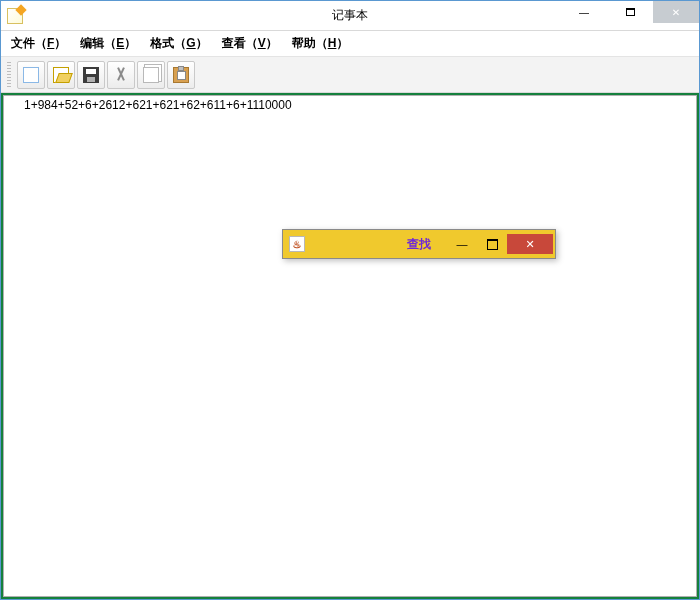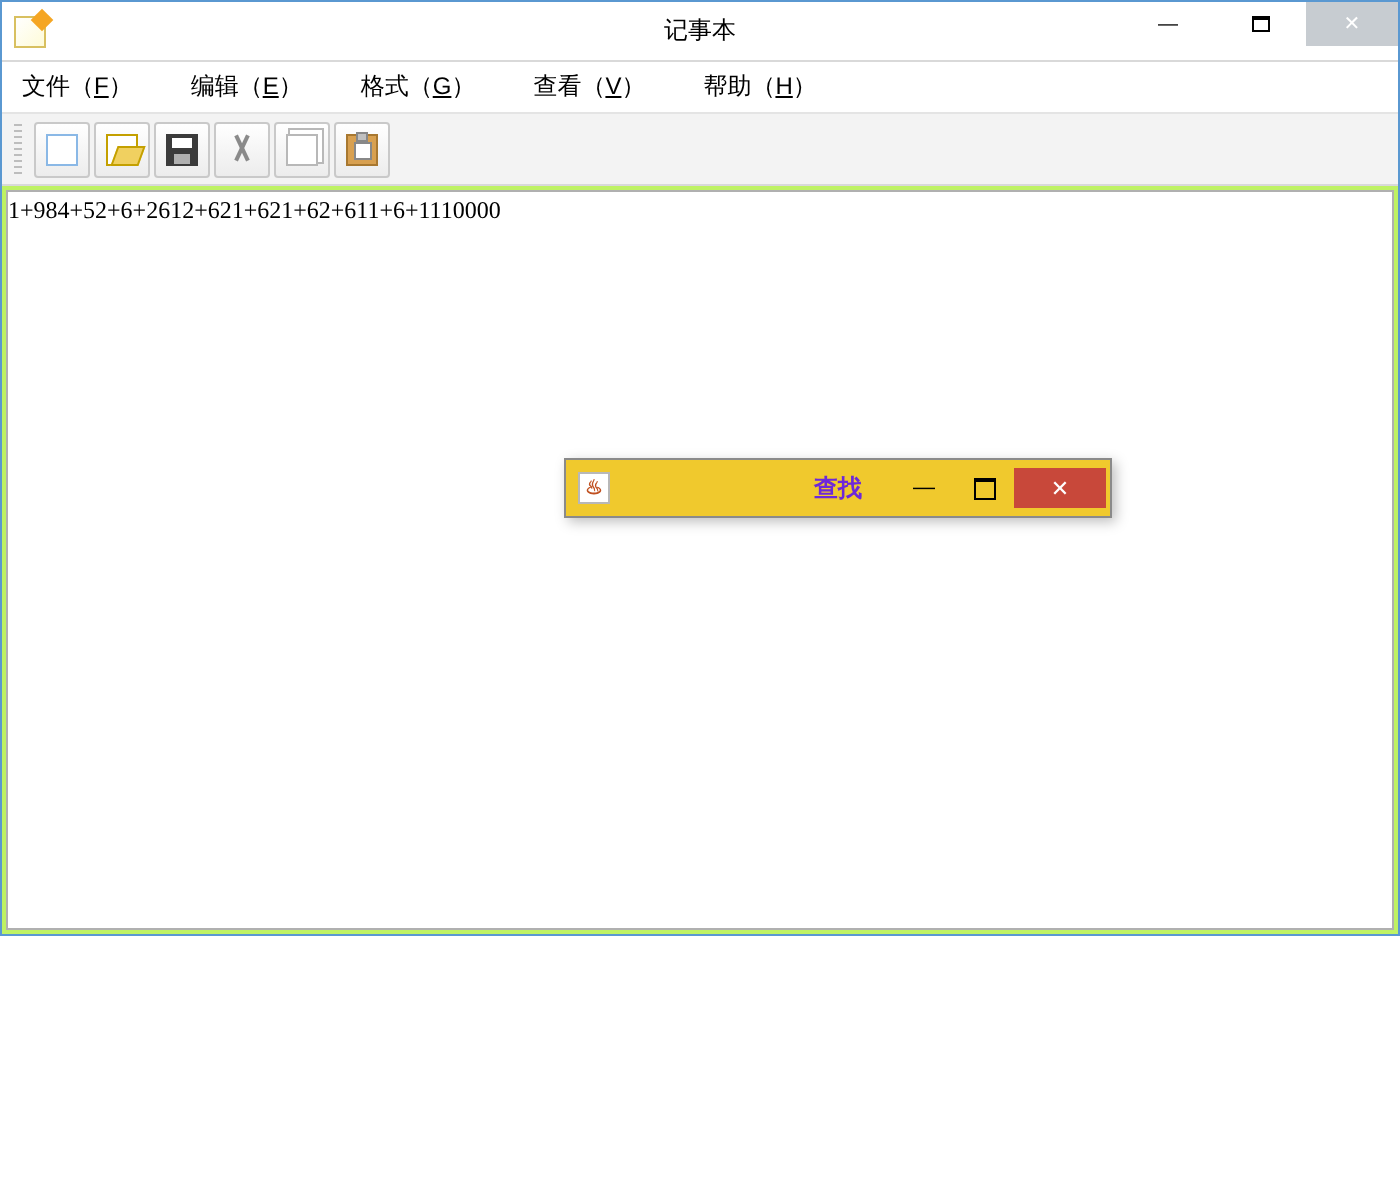--- a/index.html
+++ b/index.html
@@ -8,23 +8,23 @@
     font-family: "Microsoft YaHei", Tahoma, sans-serif;
     font-size: 12px;
     background: #fff;
     width: 700px;
     height: 600px;
     overflow: hidden;
     position: relative;
   }
   .window {
     width: 700px;
-    height: 468px;
+    height: 600px;
     border: 1px solid #5a98d1;
-    background: #bef264;
+    background: #15803d;
     display: flex;
     flex-direction: column;
   }
   
   .titlebar {
     height: 30px;
     background: #fff;
     display: flex;
     align-items: center;
     border-bottom: 1px solid #d9d9d9;
@@ -71,26 +71,26 @@
   }
   .win-btn.close {
     background:#c7ccd1;
     color:#fff;
   }
   
   .menubar {
     height:26px;
     display:flex;
     align-items:center;
-    gap:29px;
+    gap:14px;
     padding:0 10px;
     background:#fff;
     border-bottom:1px solid #e4e4e4;
     font-size:12px;
-    font-weight:normal;
+    font-weight:bold;
   }
   .menu-item { cursor:default; }
   .menu-item u { text-decoration: underline; }
   
   .toolbar {
     height:36px;
     background:#f3f3f3;
     border-bottom:1px solid #d9d9d9;
     display:flex;
     align-items:center;
@@ -125,22 +125,22 @@
   .i-copy{background:#fff;border:1px solid #b8b8b8;box-shadow:2px -2px 0 #fff,2px -2px 0 1px #b8b8b8;}
   .i-paste{background:#d8a050;border:1px solid #a87830;position:relative;}
   .i-paste::before{content:"";position:absolute;top:-2px;left:4px;right:4px;height:3px;background:#c0c0c0;border:1px solid #888;}
   .i-paste::after{content:"";position:absolute;top:3px;left:3px;right:2px;bottom:2px;background:#fff;border:1px solid #888;}
   
   .editor {
     flex:1;
     margin:2px;
     border:1px solid #b0b0b0;
     background:#fff;
-    padding:2px 0;
-    font-family: Liberation Serif, serif;
+    padding:2px 20px;
+    font-family: Liberation Sans, sans-serif;
     font-size:12px;
     color:#000;
     white-space:pre-wrap;
     overflow:auto;
     position:relative;
   }
   
   .dialog {
     position:absolute;
     left:282px;

